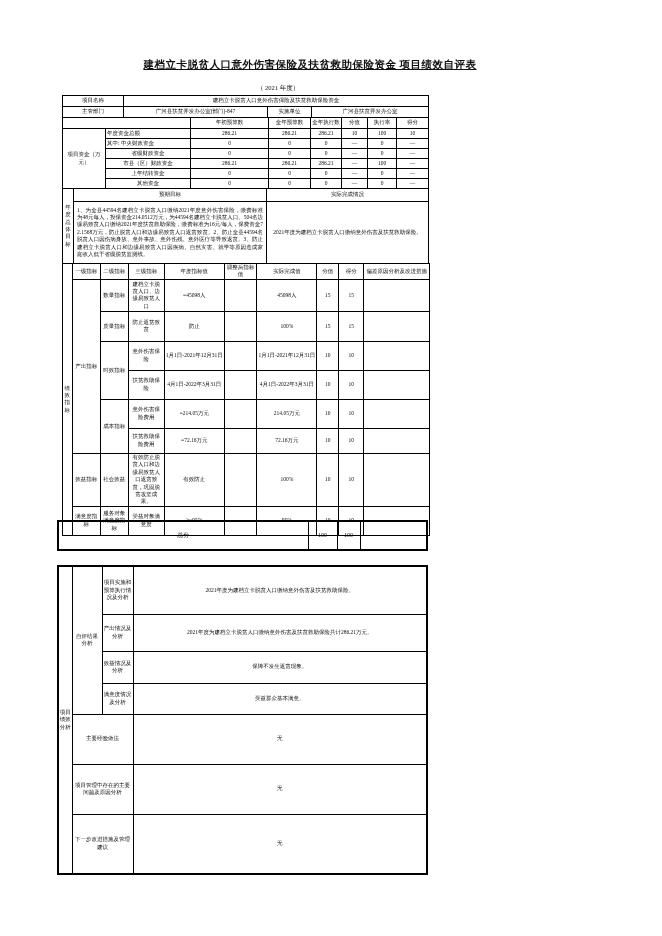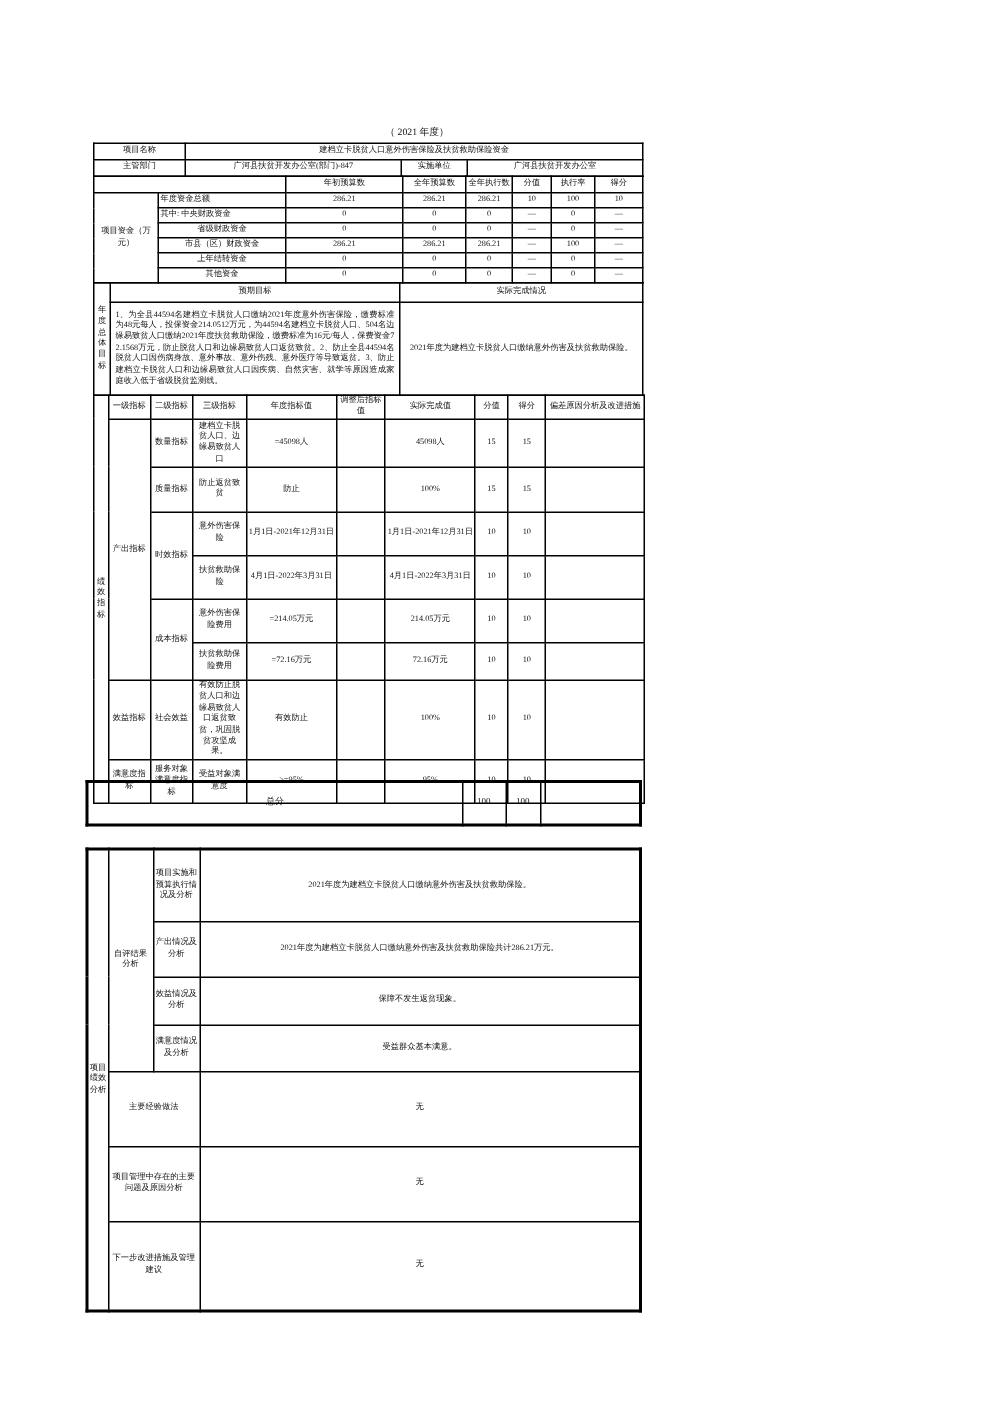--- a/index.html
+++ b/index.html
@@ -35,20 +35,21 @@
   tr.r15 { height:15px; } tr.r25 { height:25px; } tr.r29 { height:29px; }
   tr.r30 { height:30px; } tr.r31 { height:31px; } tr.r32 { height:32px; }
   tr.r33 { height:33px; } tr.r37 { height:37px; } tr.r48 { height:48px; }
   tr.r50 { height:50px; } tr.r60 { height:60px; } tr.r62 { height:62px; }
 </style>
 </head>
 <body>
 
 <div class="page">
 
+  <div class="title">建档立卡脱贫人口意外伤害保险及扶贫救助保险资金 项目绩效自评表</div>
   <div class="year">（ 2021  年度）</div>
 
   <div class="stack">
 
     <table>
       <colgroup>
           <col style="width:61px">
           <col style="width:144px">
           <col style="width:44px">
           <col style="width:117px">

